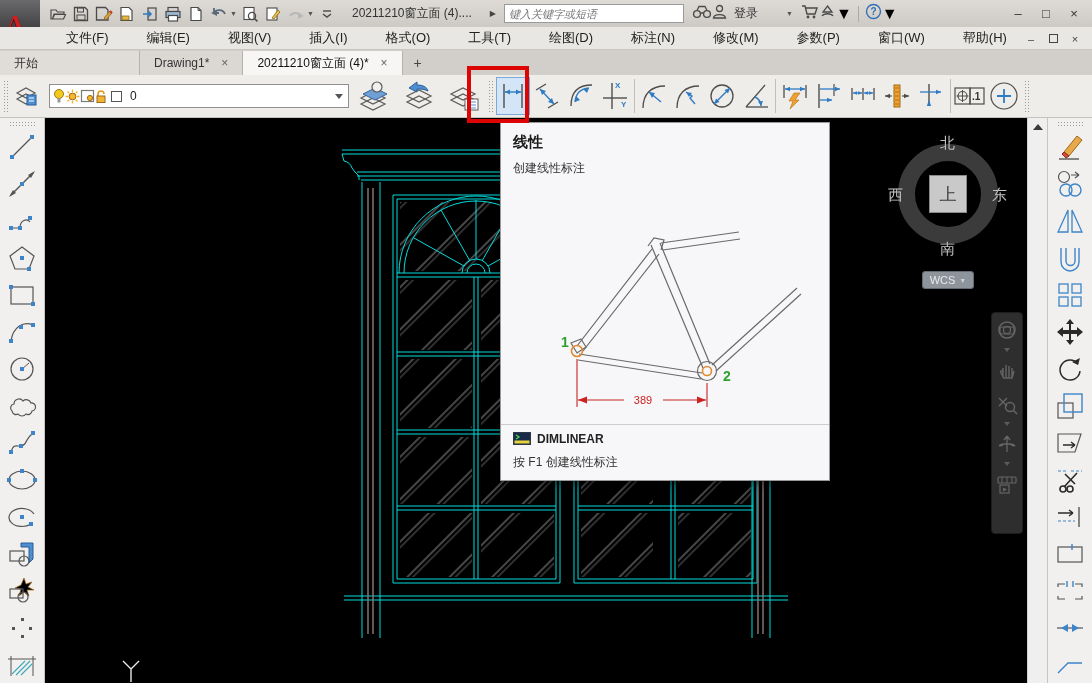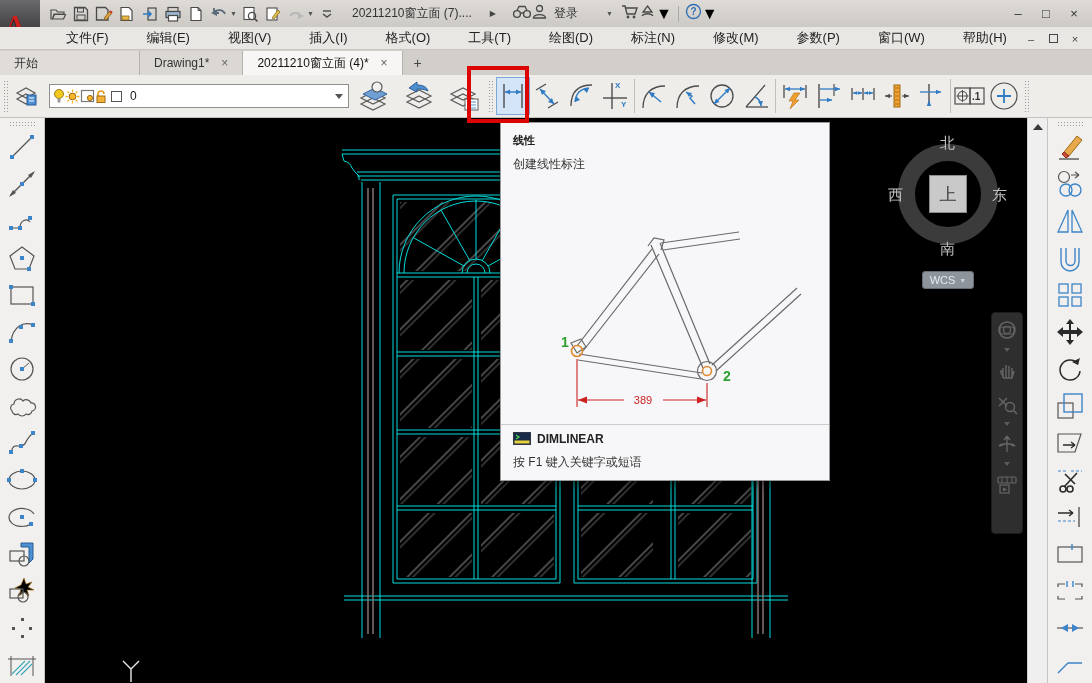--- a/index.html
+++ b/index.html
@@ -90,21 +90,21 @@
   
   .vscroll { position:absolute; left:1027px; top:118px; width:20px; height:565px; background:#efefef; z-index:20;
     border-left:1px solid #d0d0d0; }
   .vscroll .up { width:20px; height:18px; display:flex; align-items:center; justify-content:center; }
   .vscroll .up:after { content:""; width:0; height:0; border-left:5px solid transparent;
     border-right:5px solid transparent; border-bottom:6px solid #3a3a3a; }
 
   
   .tooltip { position:absolute; left:500px; top:122px; width:330px; height:359px; background:#f7f7f9;
     border:1px solid #999; box-shadow:4px 4px 8px rgba(0,0,0,.45); z-index:50; font-size:12px; color:#333; }
-  .tooltip .tt-title { font-weight:bold; color:#1c1c1c; font-size:11px; padding:10px 12px 0 12px; }
+  .tooltip .tt-title { font-weight:bold; color:#1c1c1c; font-size:15px; padding:10px 12px 0 12px; }
   .tooltip .tt-sub { padding:8px 12px 0 12px; }
   .tooltip .tt-desc { padding:16px 12px 0 12px; line-height:1.55; }
   .tooltip .tt-img { position:absolute; left:10px; top:108px; }
   .tooltip .tt-foot { position:absolute; left:0; bottom:0; width:100%; border-top:1px solid #ccc; padding:7px 12px 9px 12px; }
   .tt-cmd { display:flex; font-weight:bold; color:#222; }
   .tt-cmd svg { margin-right:6px; }
   .tt-help { margin-top:8px; }
 
   
   .viewcube { position:absolute; left:888px; top:132px; width:120px; height:128px; z-index:25; }
@@ -210,22 +210,25 @@
           </svg>
       </span>
       <span class="dd">▼</span>
       <span class="qi">
         <svg width="12" height="14">
             <path d="M2 4 H10" stroke="#4a4a4a" stroke-width="1.4"></path>
             <path d="M2 7 L6 10 L10 7" fill="none" stroke="#4a4a4a" stroke-width="1.4"></path>
           </svg>
       </span>
     </div>
-    <span class="doc-title">20211210窗立面 (7)....</span>
+    <span class="doc-title">20211210窗立面 (4)....</span>
     <span class="title-arrow">▶</span>
+    <div class="search-box">
+      <input type="text" placeholder="键入关键字或短语" style="">
+    </div>
     <div class="tb-group">
       <span class="qi">
         <svg width="20" height="15">
             <circle cx="5" cy="10" r="3.4" fill="none" stroke="#4a4a4a" stroke-width="1.4"></circle>
             <circle cx="15" cy="10" r="3.4" fill="none" stroke="#4a4a4a" stroke-width="1.4"></circle>
             <path d="M5 6.5 L7 2.5 H13 L15 6.5 M8.5 9 H11.5" fill="none" stroke="#4a4a4a" stroke-width="1.3"></path>
           </svg>
       </span>
       <span class="qi">
         <svg width="15" height="15">
@@ -767,21 +770,21 @@
     </svg>
     <div class="tt-foot">
       <div class="tt-cmd">
         <svg width="18" height="13">
             <rect x="0" y="0" width="18" height="13" fill="#1a2a4a" stroke="#444"></rect>
             <rect x="1.5" y="8.5" width="15" height="3" fill="#e8d23a"></rect>
             <path d="M3 3 L6 5 L3 7" stroke="#4ae04a" fill="none" stroke-width="1.2"></path>
           </svg>
         <span>DIMLINEAR</span>
       </div>
-      <div class="tt-help">按 F1 键入关键字或短语</div>
+      <div class="tt-help">按 F1 创建线性标注</div>
     </div>
   </div>
 
   <div class="vscroll">
     <div class="up"></div>
   </div>
 
   <div class="side-tools right">
     <span class="hgrip"></span>
     <span class="sicon">

